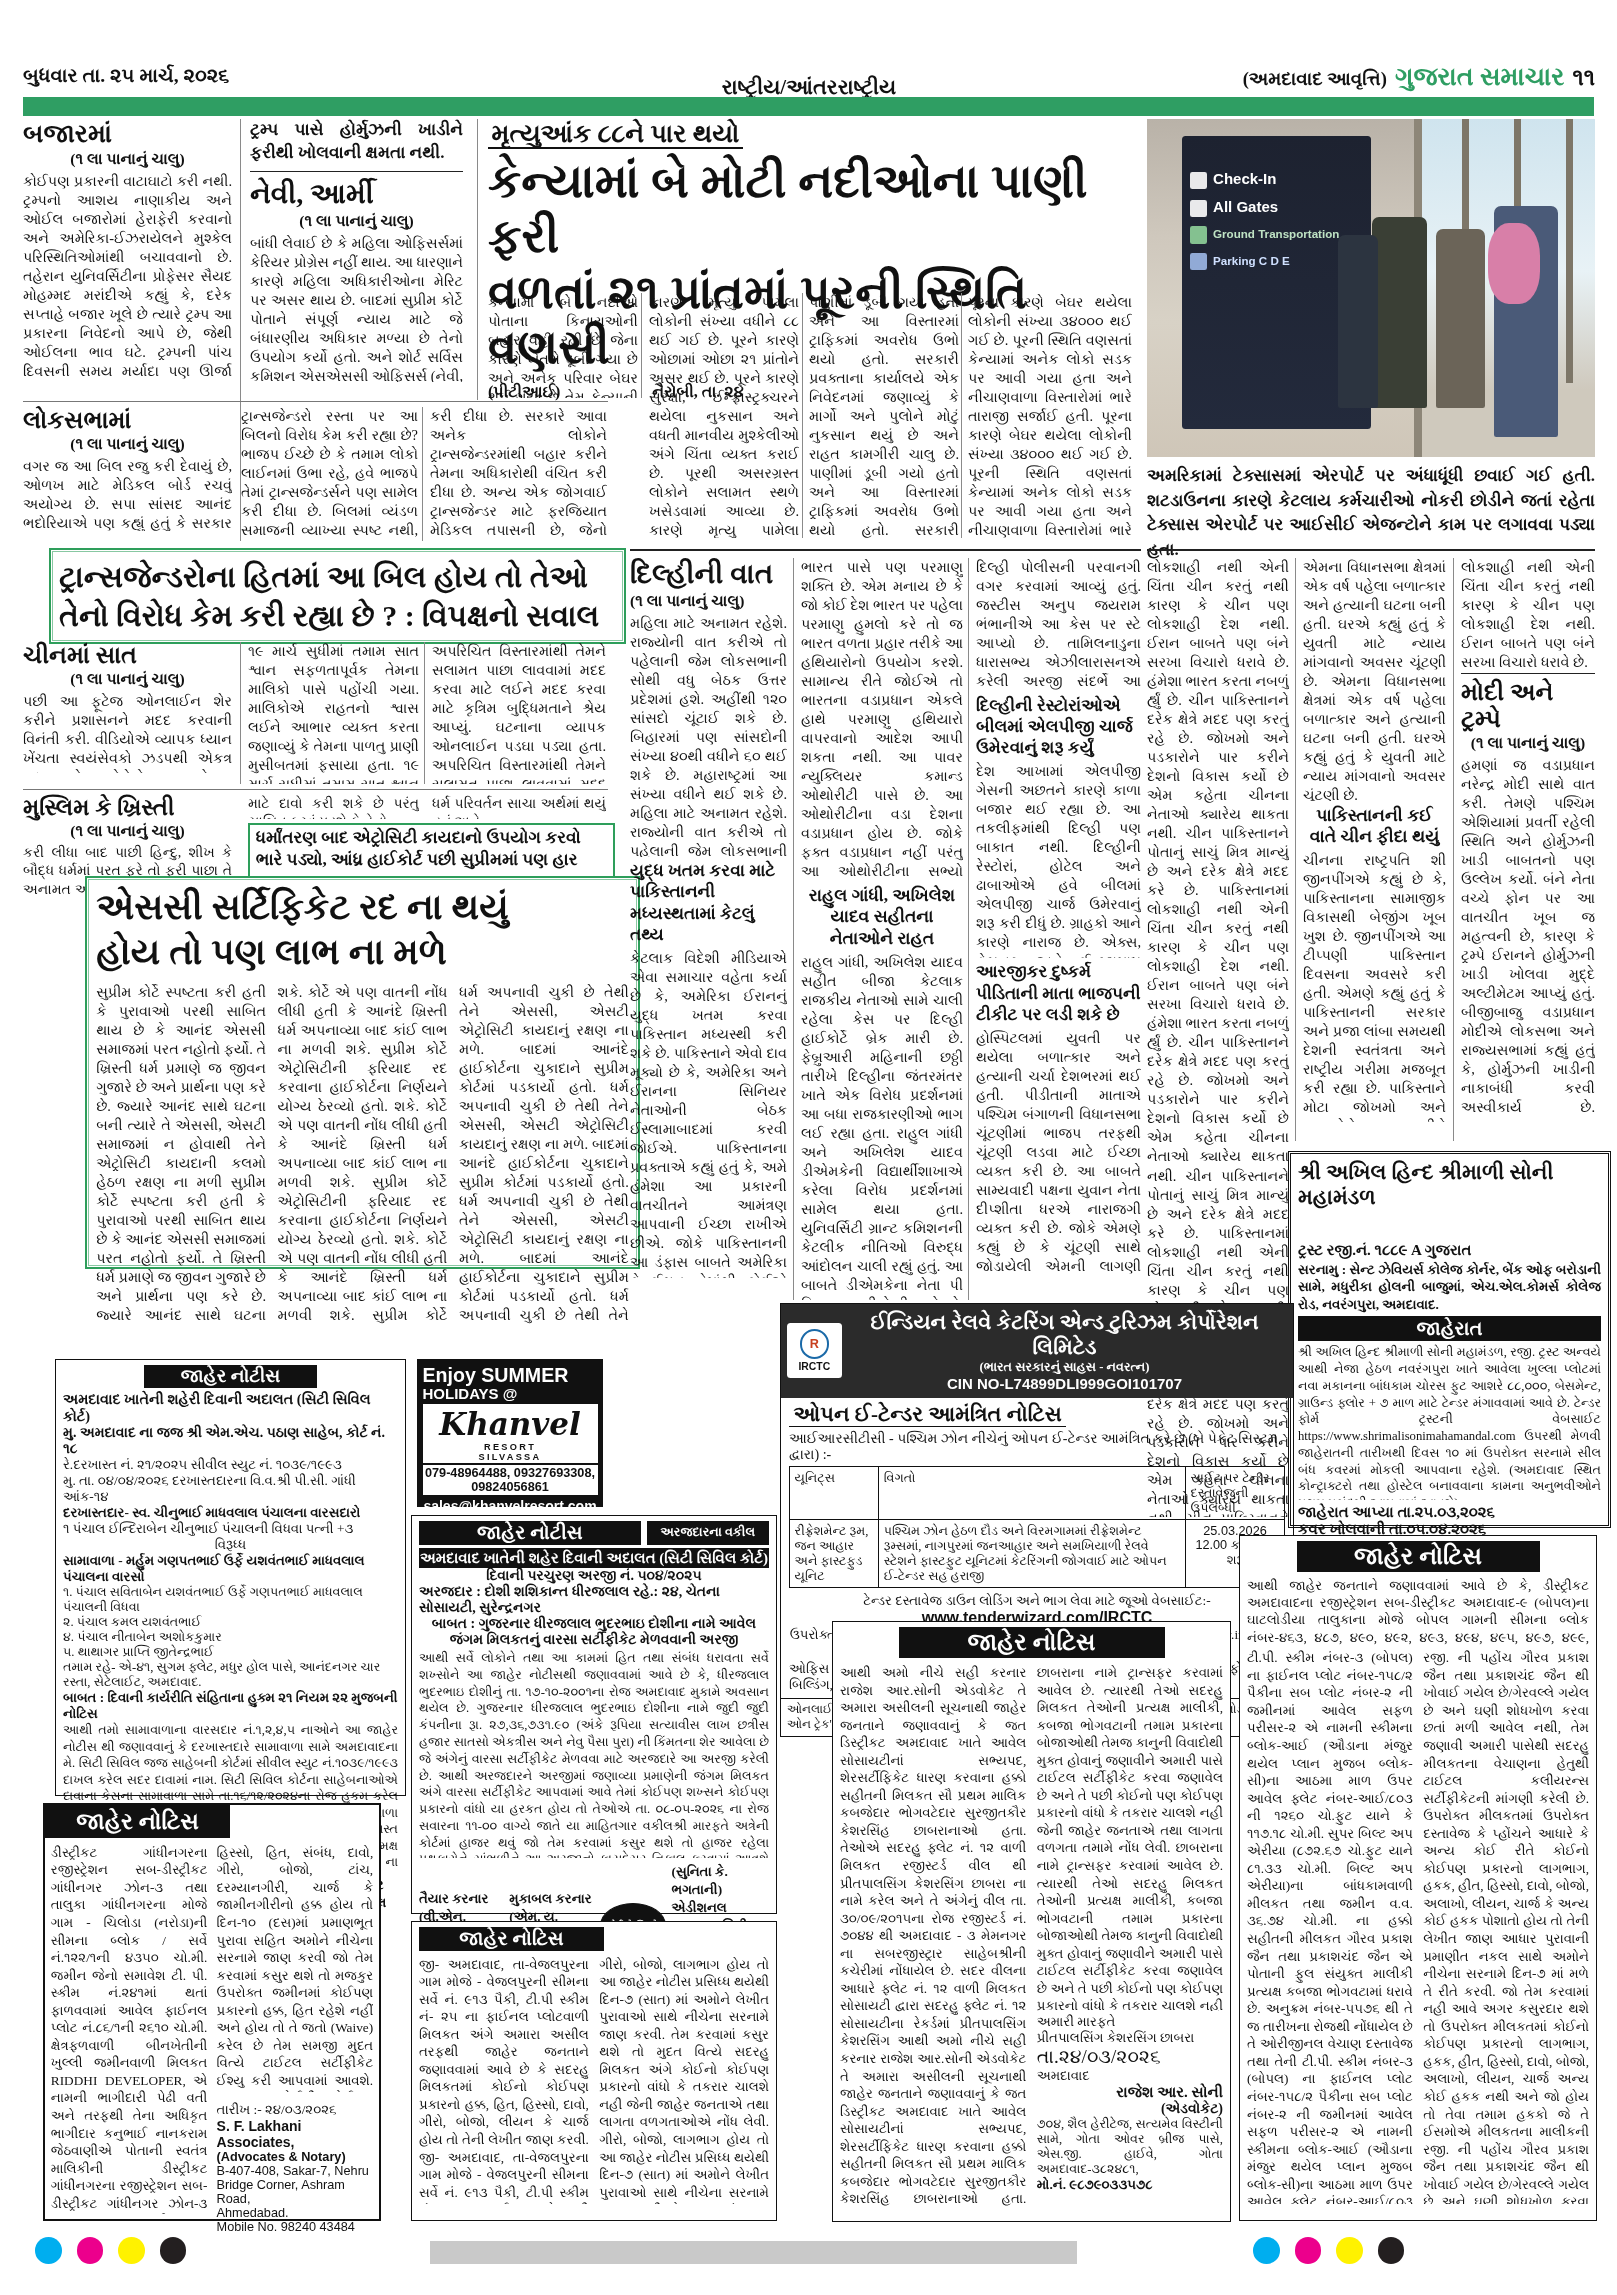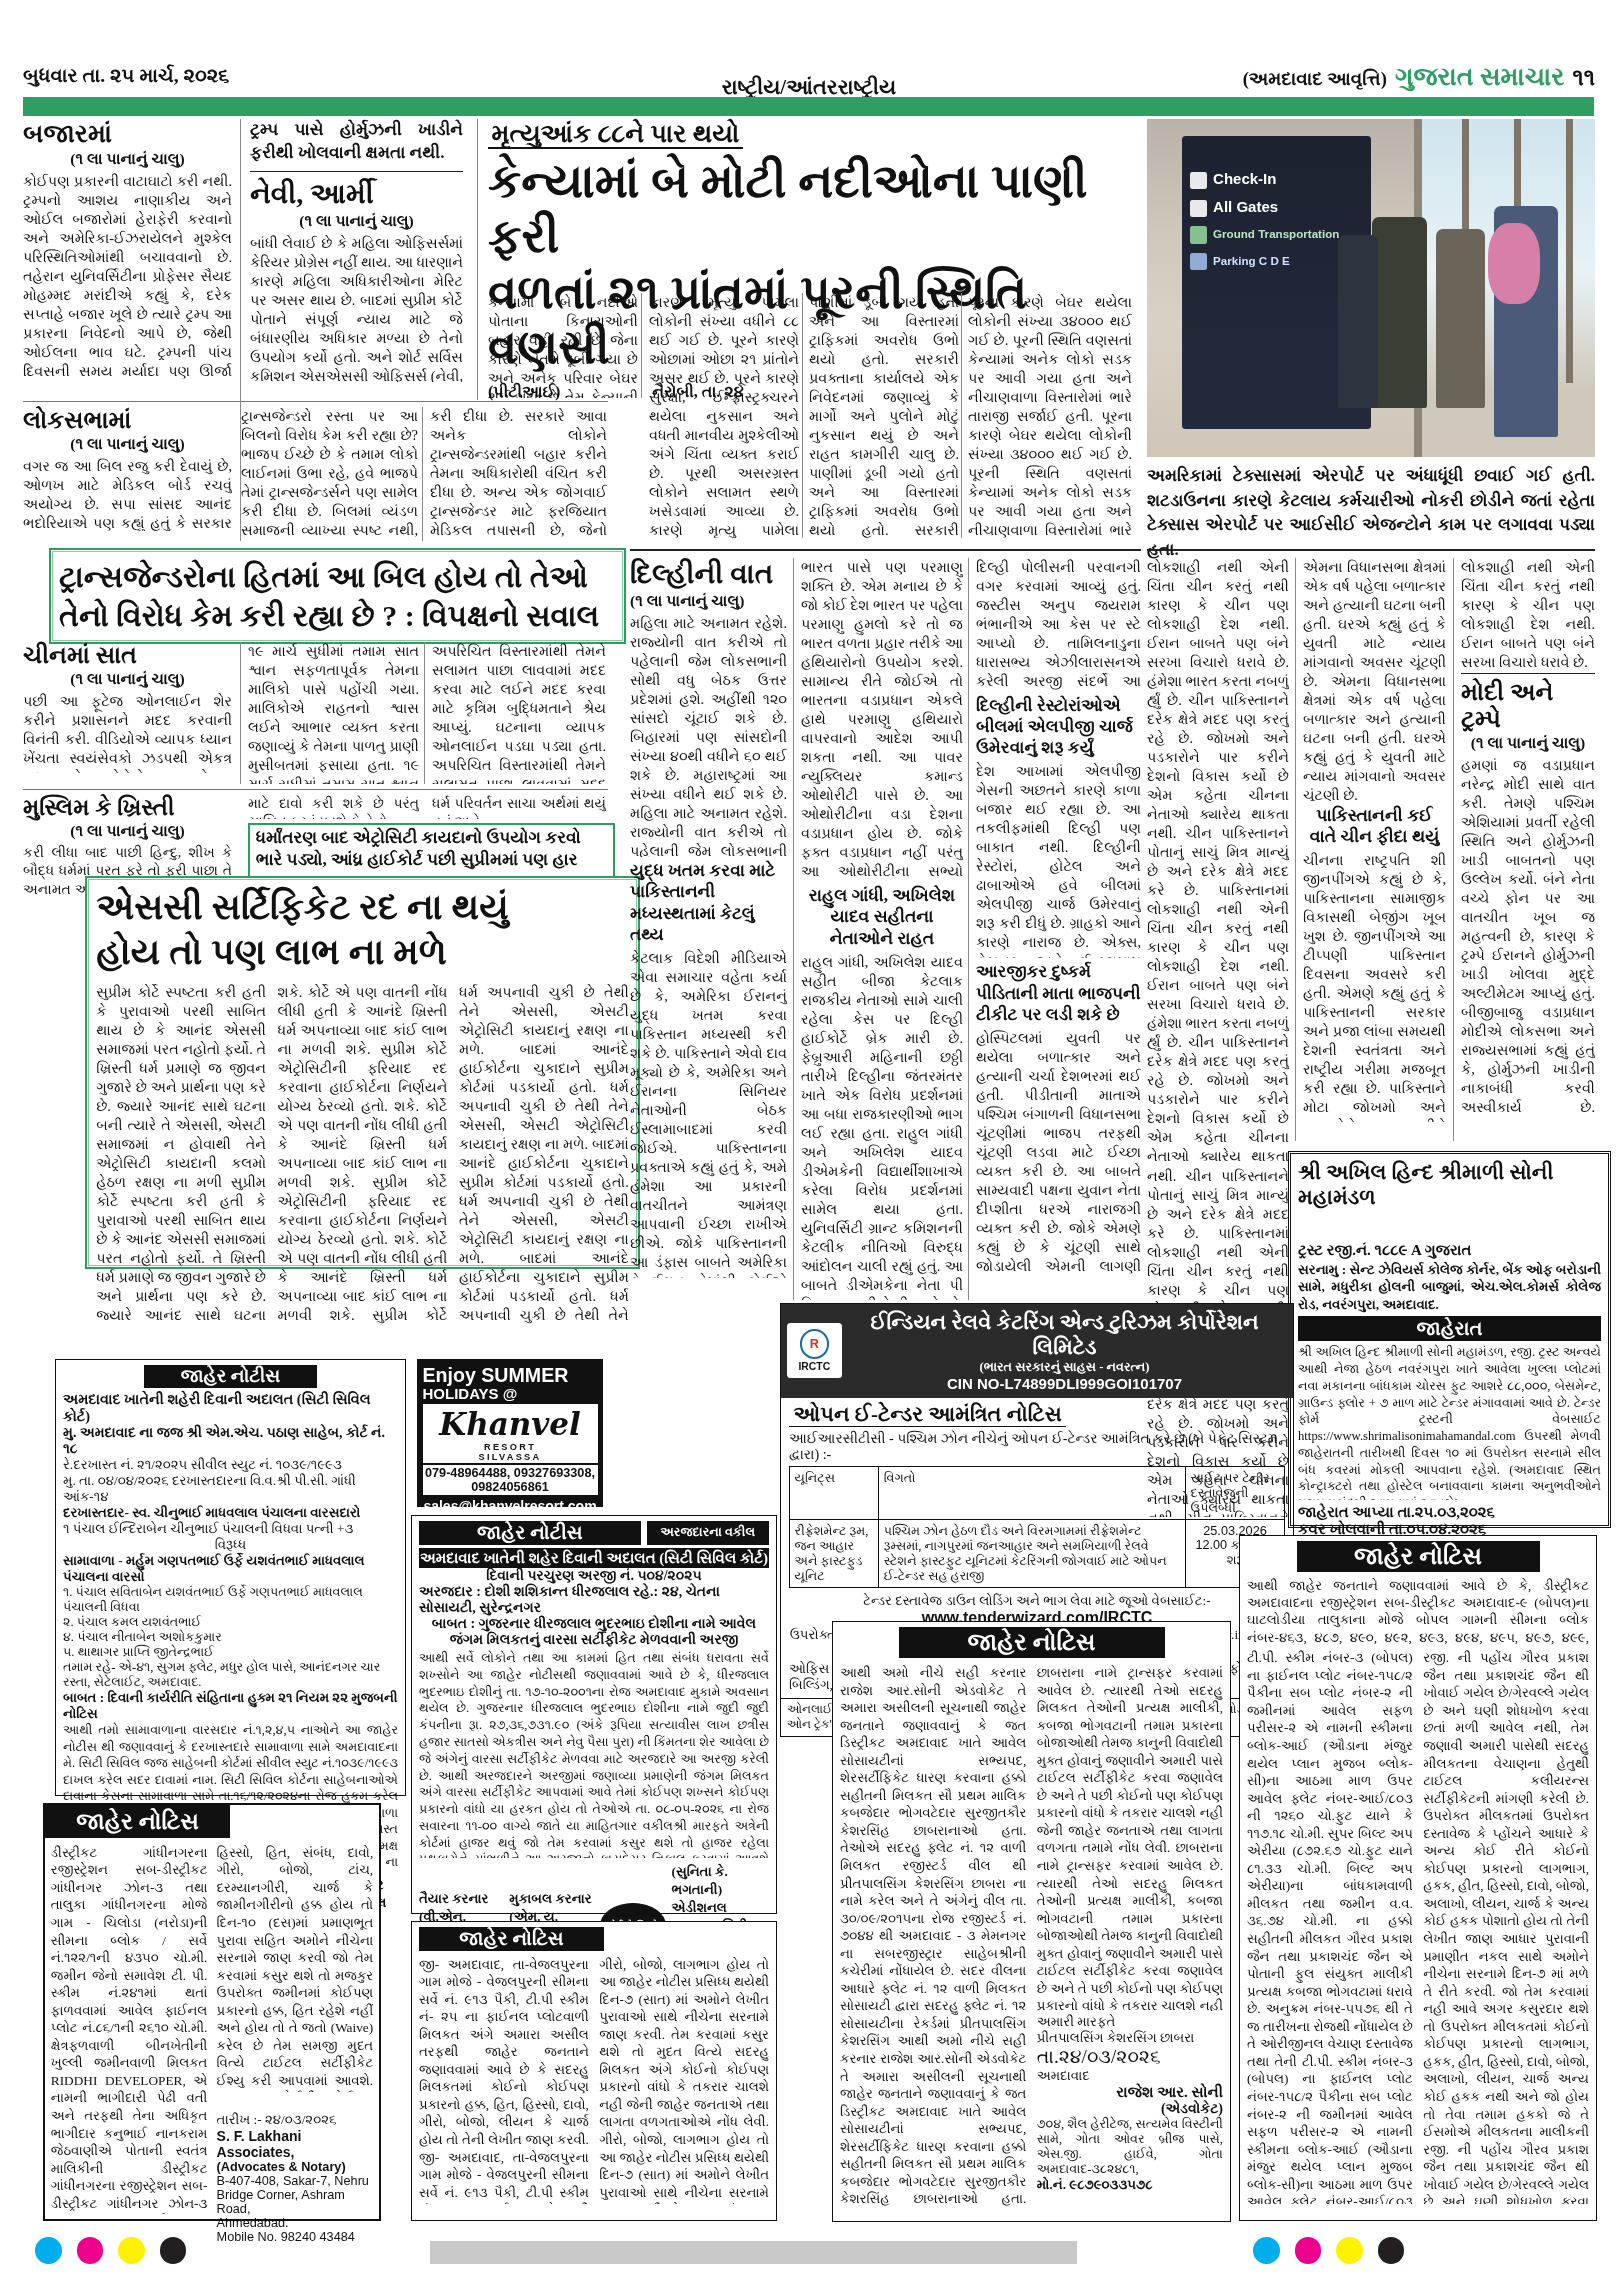--- a/index.html
+++ b/index.html
@@ -305,21 +305,21 @@
       <div class="fillcol just" style="width:49%;height:248px;font-size:13.3px;">ગીરો, બોજો, લાગભાગ હોય તો આ જાહેર નોટીસ પ્રસિધ્ધ થયેથી દિન-૭ (સાત) માં અમોને લેખીત પુરાવાઓ સાથે નીચેના સરનામે જાણ કરવી. તેમ કરવામાં કસુર થશે તો મુદત વિત્યે સદરહુ મિલકત અંગે કોઈનો કોઈપણ પ્રકારનો વાંધો કે તકરાર ચાલશે નહી જેની જાહેર જનતાએ તથા લાગતા વળગતાઓએ નોંધ લેવી. ગીરો, બોજો, લાગભાગ હોય તો આ જાહેર નોટીસ પ્રસિધ્ધ થયેથી દિન-૭ (સાત) માં અમોને લેખીત પુરાવાઓ સાથે નીચેના સરનામે જાણ કરવી. તેમ કરવામાં કસુર થશે તો મુદત વિત્યે સદરહુ મિલકત અંગે કોઈનો કોઈપણ પ્રકારનો વાંધો કે તકરાર ચાલશે નહી જેની જાહેર જનતાએ તથા લાગતા વળગતાઓએ નોંધ લેવી.</div>
     </div>
   </div>
 
   <div class="abs notice" style="left:43px;top:1803px;width:338px;height:418px;padding:0;box-sizing:border-box;border-width:2.3px;">
     <div class="banner" style="width:185px;font-size:23px;padding:3.5px 0;">જાહેર નોટિસ</div>
     <div style="display:flex;gap:9.2px;padding:5.8px;">
       <div class="fillcol just" style="width:49%;height:370px;font-size:13.3px;">ડીસ્ટ્રીકટ ગાંધીનગરના રજીસ્ટ્રેશન સબ-ડીસ્ટ્રીકટ ગાંધીનગર ઝોન-૩ તથા તાલુકા ગાંધીનગરના મોજે ગામ - ચિલોડા (નરોડા)ની સીમના બ્લોક / સર્વે નં.૧૨૨/૧ની ૪૩૫૦ ચો.મી. જમીન જેનો સમાવેશ ટી. પી. સ્કીમ નં.૨૪૧માં થતાં ફાળવવામાં આવેલ ફાઈનલ પ્લોટ નં.૮૬/૧ની ૨૬૧૦ ચો.મી. ક્ષેત્રફળવાળી બીનખેતીની ખુલ્લી જમીનવાળી મિલકત RIDDHI DEVELOPER, એ નામની ભાગીદારી પેઢી વતી અને તરફથી તેના અધિકૃત ભાગીદાર કનુભાઈ નાનકરામ જેઠવાણીએ પોતાની સ્વતંત્ર માલિકીની ડીસ્ટ્રીકટ ગાંધીનગરના રજીસ્ટ્રેશન સબ-ડીસ્ટ્રીકટ ગાંધીનગર ઝોન-૩ તથા તાલુકા ગાંધીનગરના મોજે ગામ - ચિલોડા (નરોડા)ની સીમના બ્લોક / સર્વે નં.૧૨૨/૧ની ૪૩૫૦ ચો.મી. જમીન જેનો સમાવેશ ટી. પી. સ્કીમ નં.૨૪૧માં થતાં ફાળવવામાં આવેલ ફાઈનલ પ્લોટ નં.૮૬/૧ની ૨૬૧૦ ચો.મી. ક્ષેત્રફળવાળી બીનખેતીની ખુલ્લી જમીનવાળી મિલકત RIDDHI DEVELOPER, એ નામની ભાગીદારી પેઢી વતી અને તરફથી તેના અધિકૃત ભાગીદાર કનુભાઈ નાનકરામ જેઠવાણીએ પોતાની સ્વતંત્ર માલિકીની</div>
       <div style="width:49%;">
         <div class="fillcol just" style="height:248px;font-size:13.3px;">હિસ્સો, હિત, સંબંધ, દાવો, ગીરો, બોજો, ટાંચ, દરમ્યાનગીરી, ચાર્જ કે જામીનગીરીનો હક્ક હોય તો દિન-૧૦ (દસ)માં પ્રમાણભૂત પુરાવા સહિત અમોને નીચેના સરનામે જાણ કરવી જો તેમ કરવામાં કસુર થશે તો મજકુર ઉપરોક્ત જમીનમાં કોઈપણ પ્રકારનો હક્ક, હિત રહેશે નહીં અને હોય તો તે જતો (Waive) કરેલ છે તેમ સમજી મુદત વિત્યે ટાઈટલ સર્ટીફીકેટ ઈશ્યુ કરી આપવામાં આવશે. ત્યારબાદ કોઈની કોઈપણ પ્રકારની તકરાર ચાલશે નહી જેની લાગતા વળગતાઓએ નોંધ લેવી.</div>
-        <div style="font-size:13.3px;margin-top:20px;">તારીખ :- ૨૪/૦૩/૨૦૨૬</div>
+        <div style="font-size:13.3px;margin-top:10px;">તારીખ :- ૨૪/૦૩/૨૦૨૬</div>
         <div style="font-weight:bold;font-size:14px;font-family:'Liberation Sans',sans-serif;">S. F. Lakhani Associates,</div>
         <div style="font-weight:bold;font-size:12.7px;font-family:'Liberation Sans',sans-serif;">(Advocates &amp; Notary)</div>
         <div style="font-size:12.7px;font-family:'Liberation Sans',sans-serif;">B-407-408, Sakar-7, Nehru</div>
         <div style="font-size:12.7px;font-family:'Liberation Sans',sans-serif;">Bridge Corner, Ashram Road,</div>
         <div style="font-size:12.7px;font-family:'Liberation Sans',sans-serif;">Ahmedabad.</div>
         <div style="font-size:12.7px;font-family:'Liberation Sans',sans-serif;">Mobile No. 98240 43484</div>
       </div>
     </div>
   </div>
 

